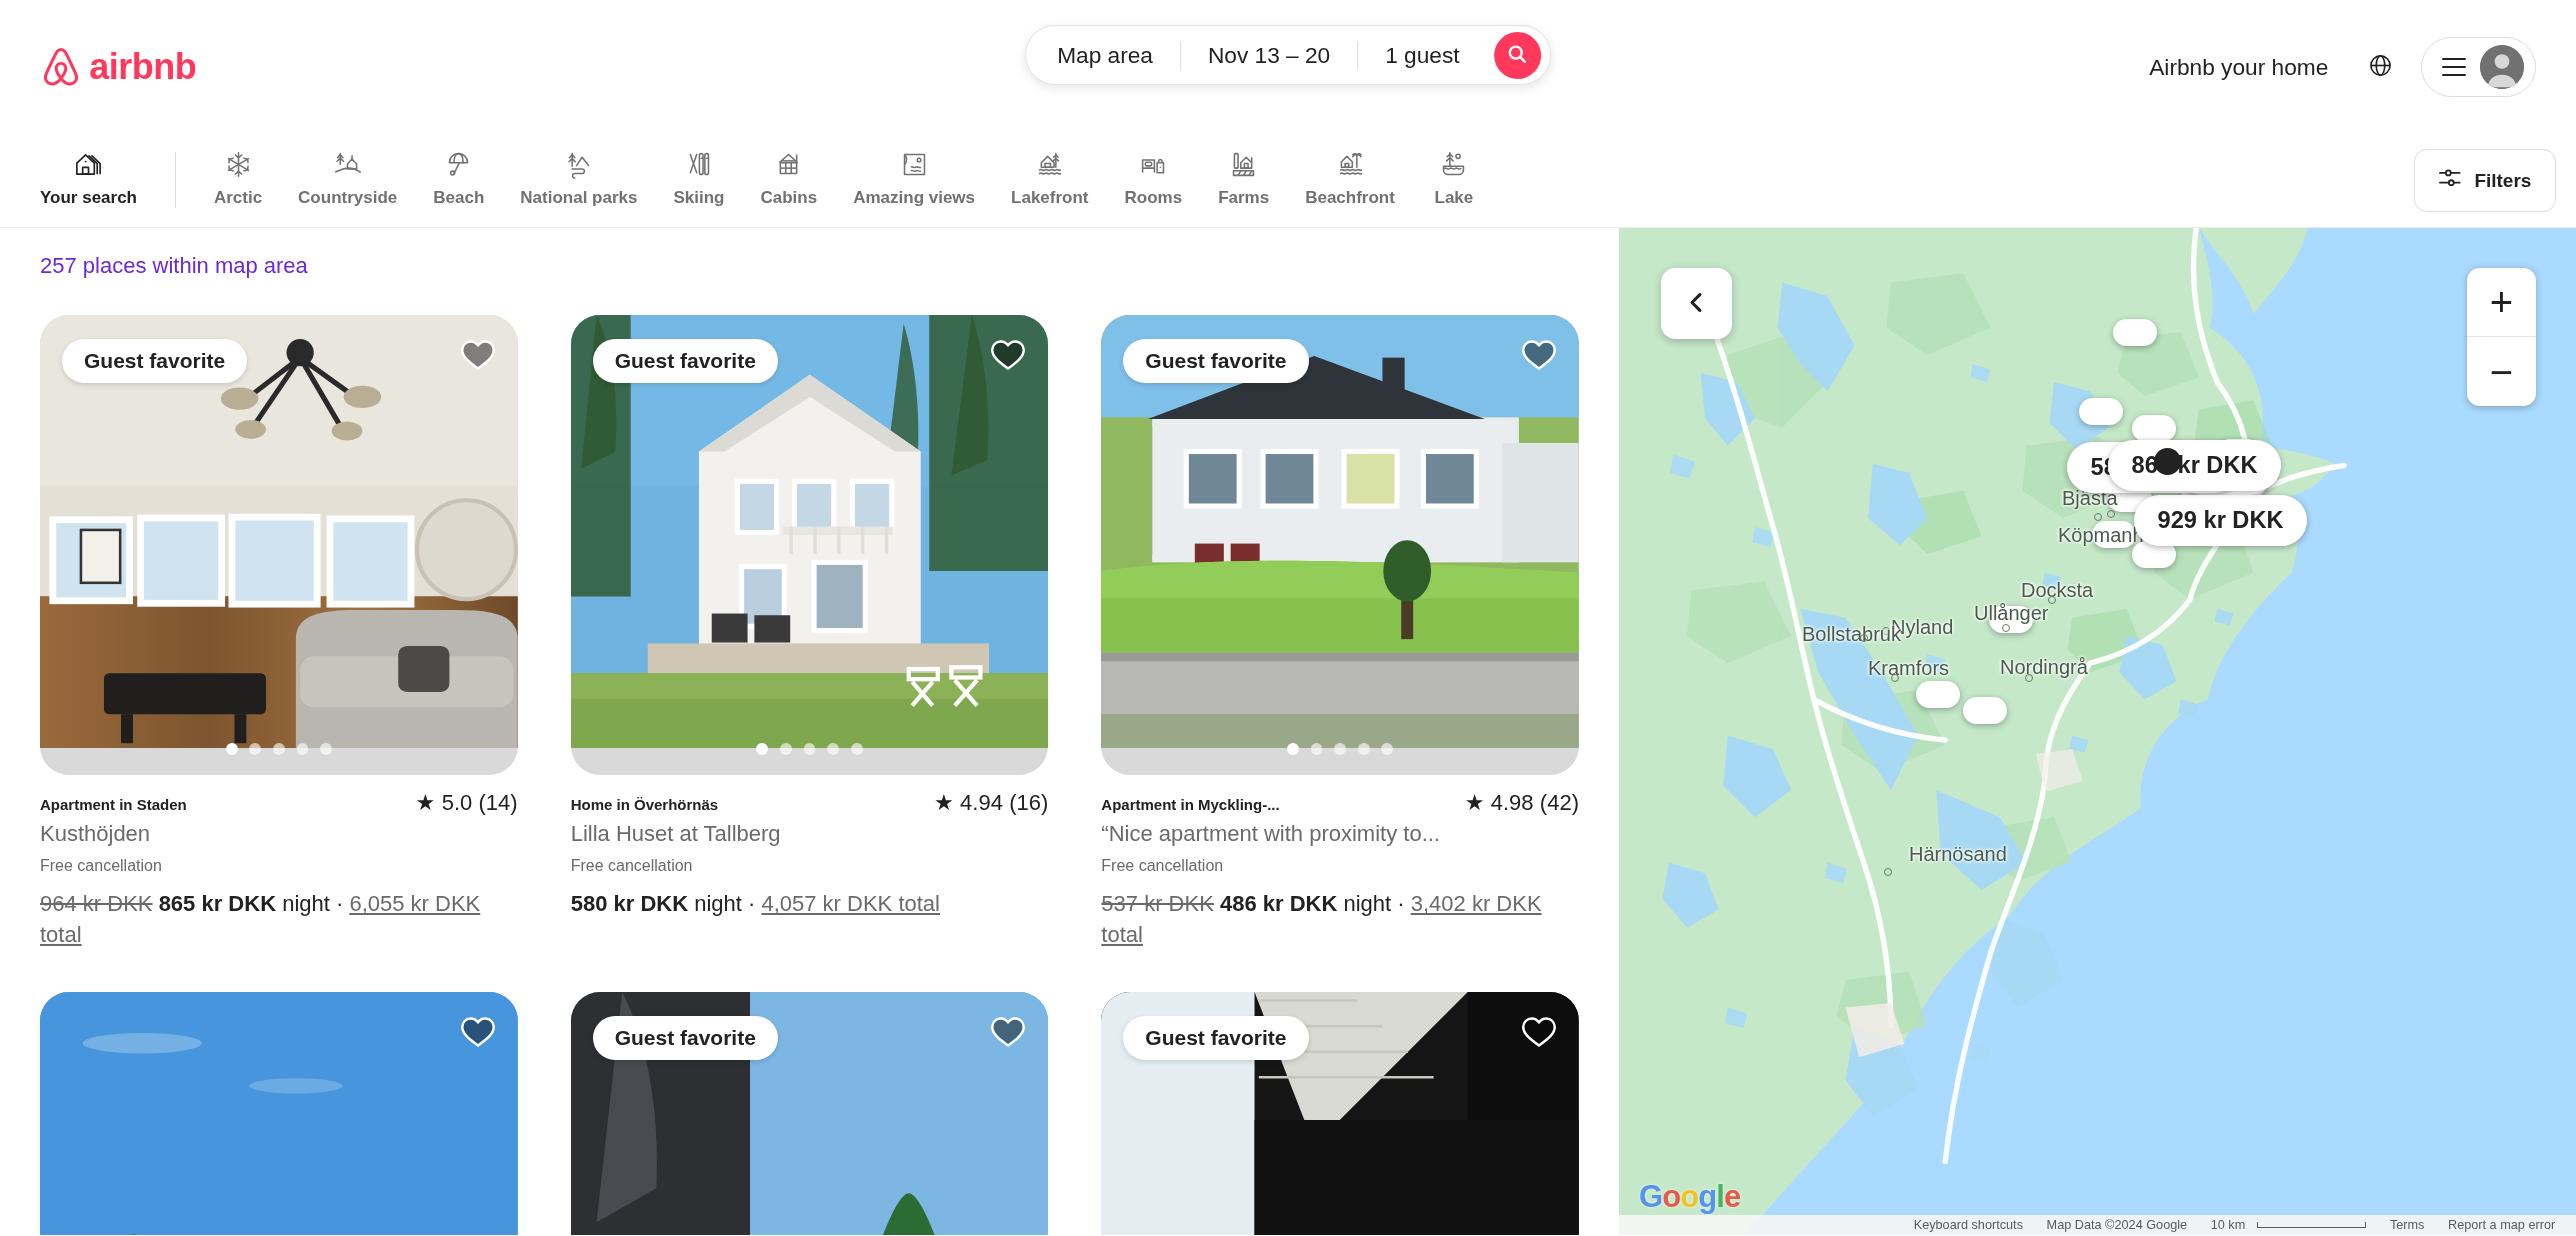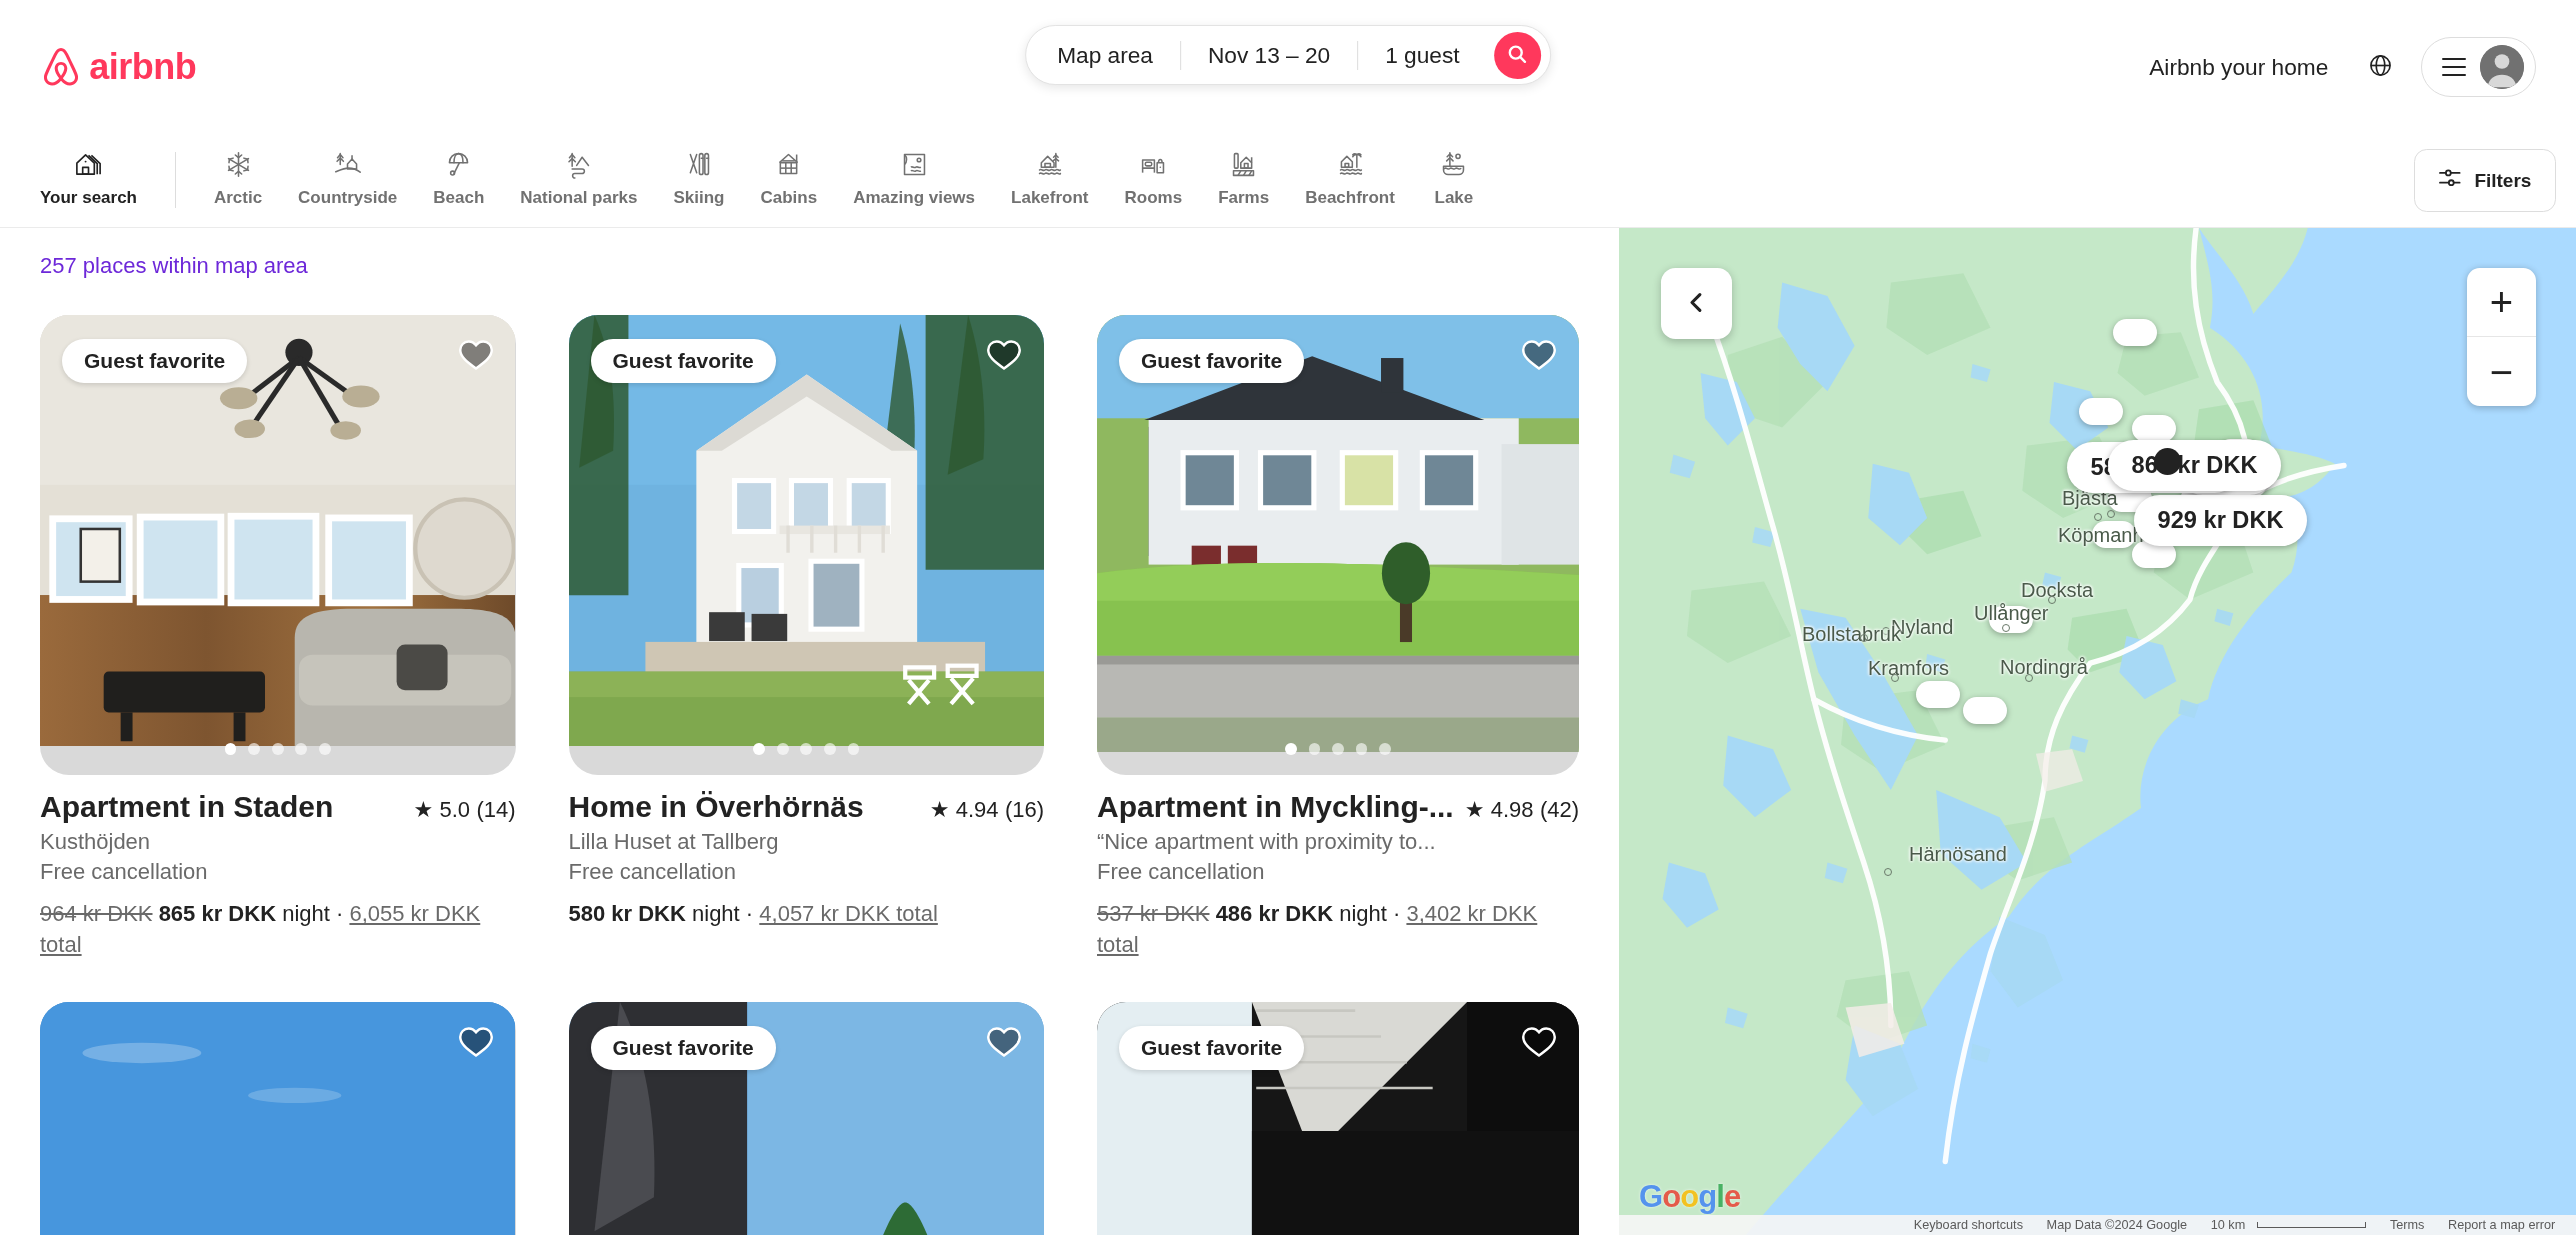--- a/index.html
+++ b/index.html
@@ -217,29 +217,29 @@
   }
   .dot { width: 11.8px; height: 11.8px; border-radius: 50%; background: rgba(255,255,255,0.62); }
   .dot.on { background: #ffffff; }
 
   .card-body { padding-top: 14.5px; }
   .card-row1 {
     display: flex; align-items: baseline; justify-content: space-between;
     gap: 11px;
   }
   .card-title {
-    font-size: 30px; font-weight: 600; color: #222;
+    font-size: 15px; font-weight: 600; color: #222;
     white-space: nowrap; overflow: hidden; text-overflow: ellipsis;
   }
   .card-rating {
     font-size: 22px; color: #222; white-space: nowrap; flex: 0 0 auto;
     display: flex; align-items: center; gap: 6.3px;
   }
   .card-sub { font-size: 22px; color: #6a6a6a; margin-top: 5.4px; white-space: nowrap; overflow: hidden; text-overflow: ellipsis; }
-  .card-cancel { font-size: 22px; color: #6a6a6a; margin-top: 4px; }
+  .card-cancel { font-size: 16px; color: #6a6a6a; margin-top: 10px; }
   .card-price { font-size: 22px; color: #222; margin-top: 14.5px; line-height: 1.38; }
   .card-price .strike { text-decoration: line-through; color: #6a6a6a; font-weight: 400; }
   .card-price b { font-weight: 700; }
   .card-price .tot-g { text-decoration: underline; color: #6a6a6a; }
 
   
   .map {
     position: relative;
     flex: 1 1 auto;
     overflow: hidden;

